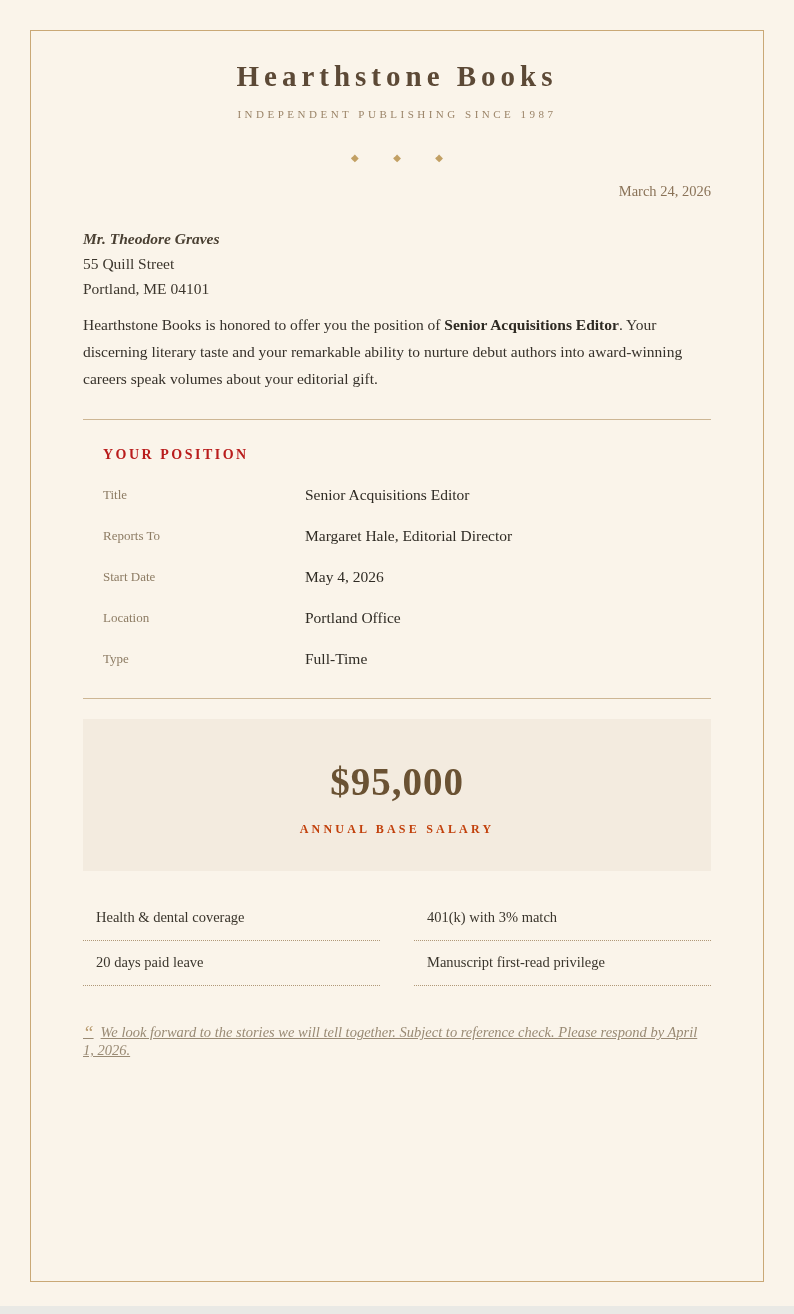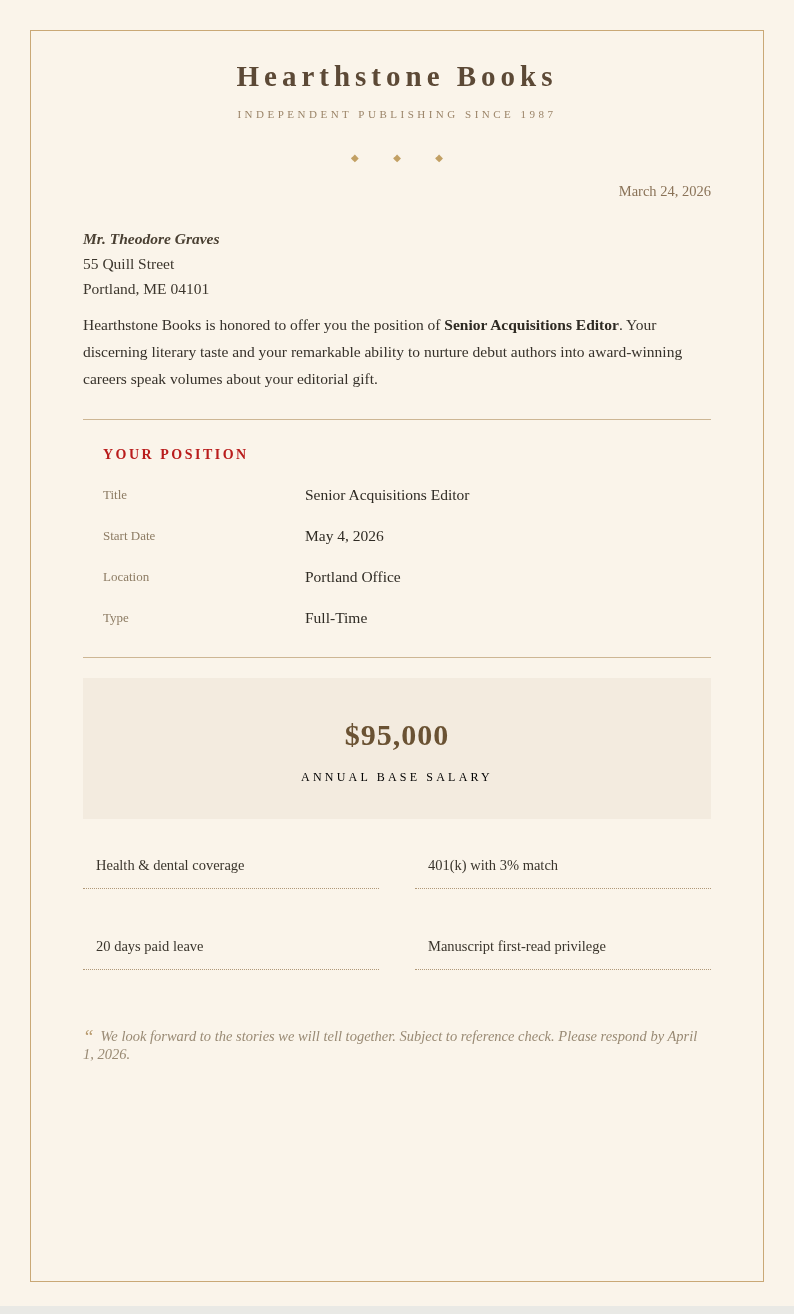--- a/index.html
+++ b/index.html
@@ -104,52 +104,53 @@
   }
   .pos-bottom-rule { margin-top: 30px; }
   
   .salary-panel {
     margin-top: 20px;
     background: #f3ebdf;
     text-align: center;
     padding: 40px 10px 34px 10px;
   }
   .salary-amount {
-    font-size: 30px;
+    font-size: 39px;
     font-weight: bold;
     letter-spacing: 1px;
     color: #6a5233;
   }
   .salary-caption {
     margin-top: 18px;
     font-size: 12px;
     letter-spacing: 3.2px;
-    color: #000000;
+    color: #c2410c;
+    font-weight: bold;
   }
   
   .benefits-summary { margin-top: 30px; }
   .benefits-grid {
     margin-top: 25px;
     display: grid;
     grid-template-columns: 1fr 1fr;
     column-gap: 34px;
-    gap: 36px;
   }
   .benefit-item {
     padding: 13px 0 14px 13px;
     border-bottom: 1px dotted #b09878;
     font-size: 14.5px;
     color: #3a352c;
   }
   
   .pull-quote {
-    margin-top: 54px;
+    margin-top: 34px;
     font-style: italic;
     font-size: 14.5px;
     color: #998a74;
+    text-decoration: underline;
   }
   .quote-mark {
     font-size: 19px;
     color: #b89a6e;
     margin-right: 7px;
     position: relative;
     top: 2px;
   }
 </style>
 </head>
@@ -180,20 +181,24 @@
     <hr class="rule">
 
     <div class="position">
       <div class="section-heading">YOUR POSITION</div>
 
       <div class="kv-row">
         <div class="kv-label">Title</div>
         <div class="kv-value">Senior Acquisitions Editor</div>
       </div>
       <div class="kv-row">
+        <div class="kv-label">Reports To</div>
+        <div class="kv-value">Margaret Hale, Editorial Director</div>
+      </div>
+      <div class="kv-row">
         <div class="kv-label">Start Date</div>
         <div class="kv-value">May 4, 2026</div>
       </div>
       <div class="kv-row">
         <div class="kv-label">Location</div>
         <div class="kv-value">Portland Office</div>
       </div>
       <div class="kv-row">
         <div class="kv-label">Type</div>
         <div class="kv-value">Full-Time</div>

